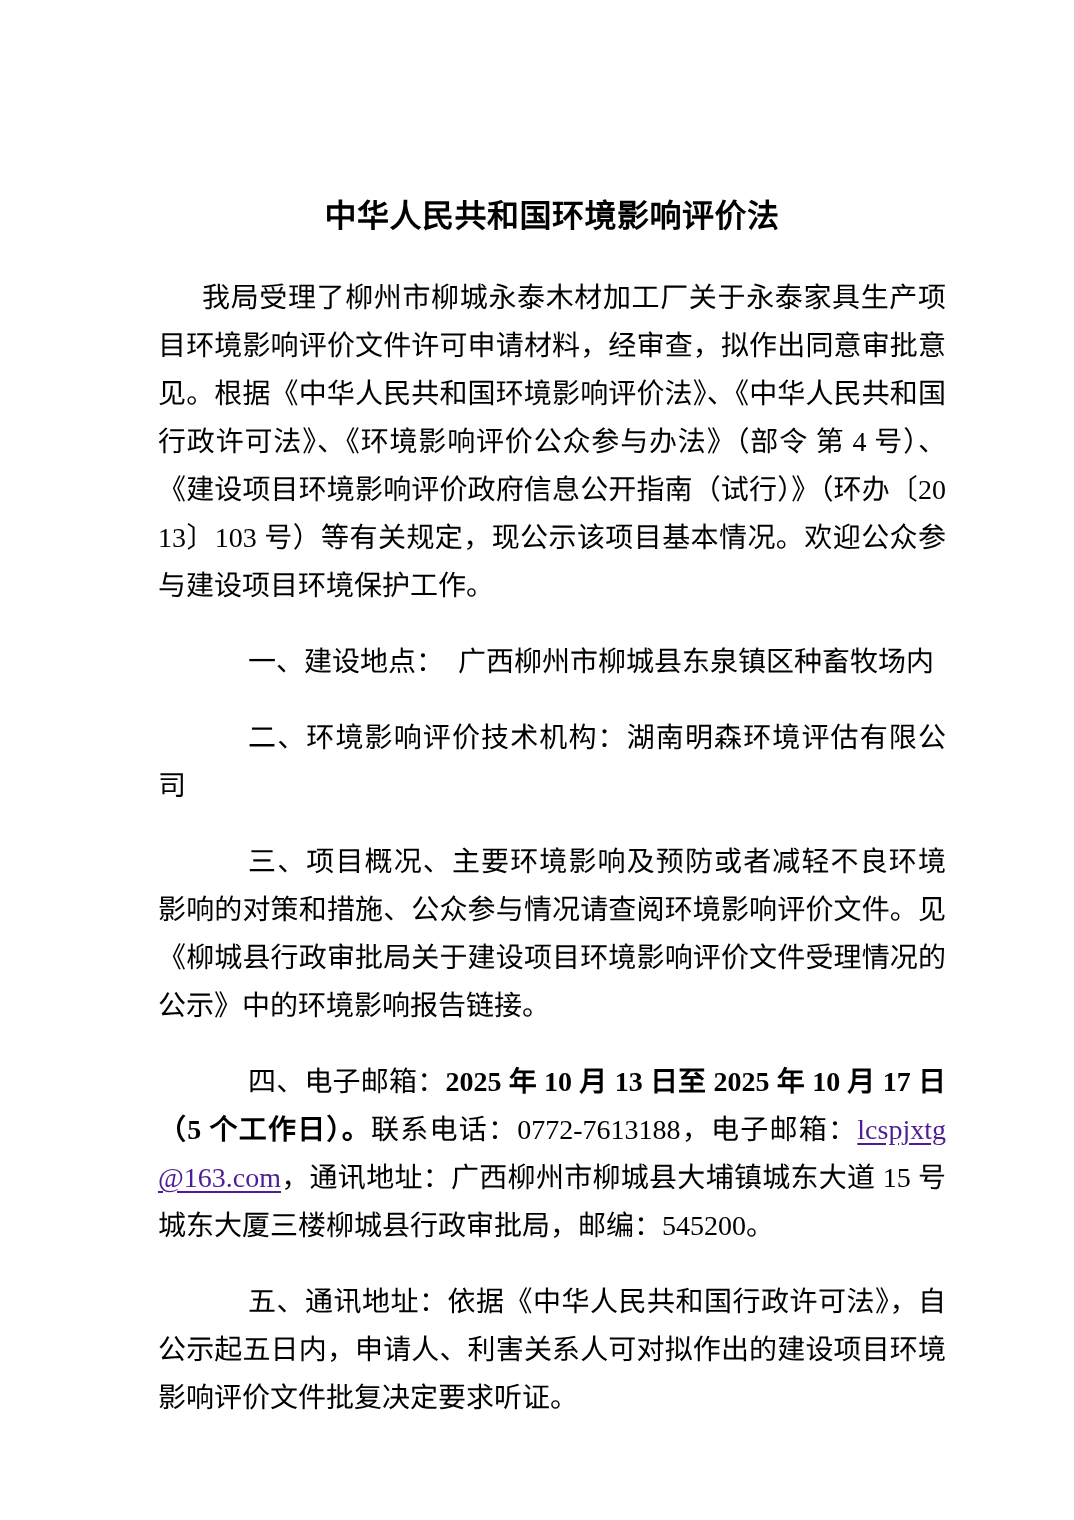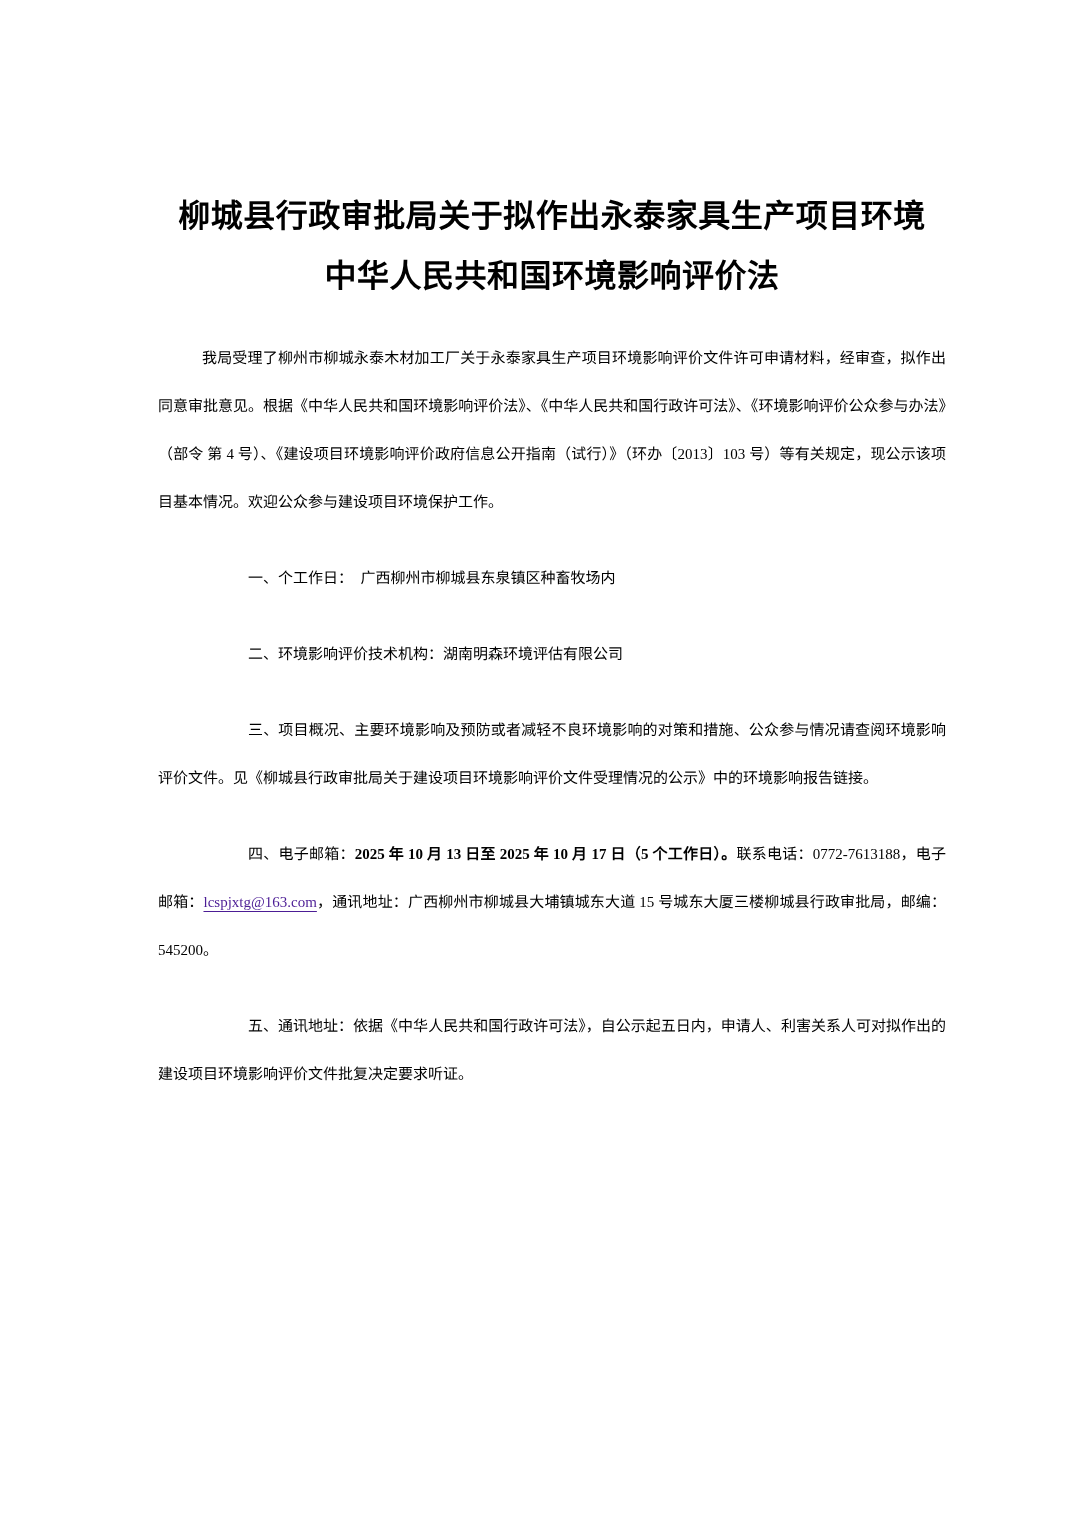--- a/index.html
+++ b/index.html
@@ -24,21 +24,21 @@
     line-height: 60px;
     font-weight: bold;
     text-align: center;
     letter-spacing: 0.5px;
   }
   .doc-title .title-line {
     display: block;
   }
   .para {
     margin: 0 0 28px 0;
-    font-size: 15px;
+    font-size: 28px;
     line-height: 48px;
     text-align: justify;
     word-break: break-all;
   }
   .para:last-child {
     margin-bottom: 0;
   }
   .indent-body {
     text-indent: 44px;
   }
@@ -53,27 +53,26 @@
     text-decoration: underline;
     text-underline-offset: 4px;
   }
 </style>
 </head>
 <body>
 
 <div class="page">
 
   <h1 class="doc-title">
-    <span class="title-line">柳城县行政审批局关于拟作出永泰家具生产项目环境</span>
     <span class="title-line">中华人民共和国环境影响评价法</span>
   </h1>
 
   <p class="para indent-body">我局受理了柳州市柳城永泰木材加工厂关于永泰家具生产项目环境影响评价文件许可申请材料，经审查，拟作出同意审批意见。根据《中华人民共和国环境影响评价法》、《中华人民共和国行政许可法》、《环境影响评价公众参与办法》（部令 第 4 号）、《建设项目环境影响评价政府信息公开指南（试行）》（环办〔2013〕103 号）等有关规定，现公示该项目基本情况。欢迎公众参与建设项目环境保护工作。</p>
 
-  <p class="para indent-item">一、个工作日：　广西柳州市柳城县东泉镇区种畜牧场内</p>
+  <p class="para indent-item">一、建设地点：　广西柳州市柳城县东泉镇区种畜牧场内</p>
 
   <p class="para indent-item">二、环境影响评价技术机构：湖南明森环境评估有限公司</p>
 
   <p class="para indent-item">三、项目概况、主要环境影响及预防或者减轻不良环境影响的对策和措施、公众参与情况请查阅环境影响评价文件。见《柳城县行政审批局关于建设项目环境影响评价文件受理情况的公示》中的环境影响报告链接。</p>
 
   <p class="para indent-item">
     <span>四、电子邮箱：</span><span class="run-bold">2025 年 10 月 13 日至 2025 年 10 月 17 日（5 个工作日）。</span><span>联系电话：0772-7613188，电子邮箱：</span><a class="email-link">lcspjxtg@163.com</a><span>，通讯地址：广西柳州市柳城县大埔镇城东大道 15 号城东大厦三楼柳城县行政审批局，邮编：545200。</span>
   </p>
 
   <p class="para indent-item">五、通讯地址：依据《中华人民共和国行政许可法》，自公示起五日内，申请人、利害关系人可对拟作出的建设项目环境影响评价文件批复决定要求听证。</p>

